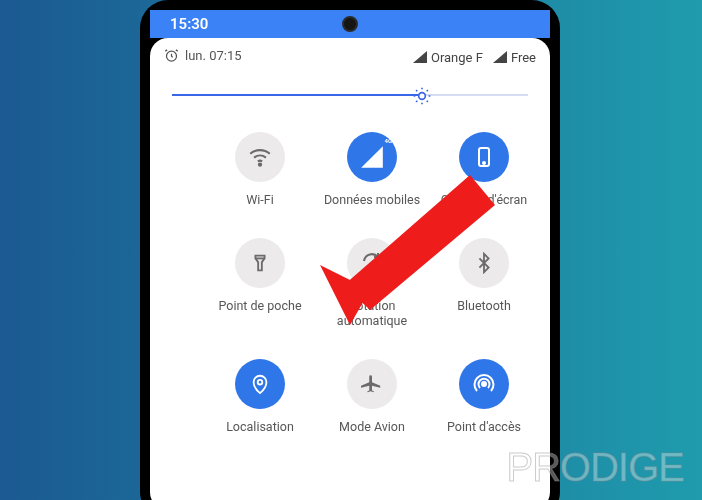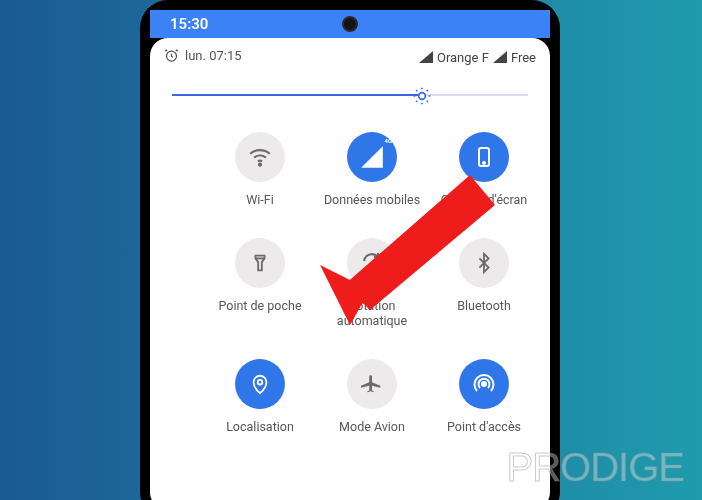--- a/index.html
+++ b/index.html
@@ -46,21 +46,21 @@
   .qs-status {
     display: flex;
     align-items: center;
     justify-content: space-between;
     height: 38px;
     padding: 0 14px;
     font-size: 13px;
     color: #555;
   }
   .qs-status .left { display: flex; gap: 6px; }
-  .qs-status .right { display: flex; align-items: center; gap: 4px; }
+  .qs-status .right { display: flex; align-items: center; gap: 10px; }
   .sig { display: flex; align-items: center; gap: 4px; font-size: 13px; color: #444; }
   .slider-wrap {
     padding: 18px 22px 10px;
     position: relative;
   }
   .slider-track {
     height: 2px;
     background: #d7dcf3;
     position: relative;
     width: 100%;

